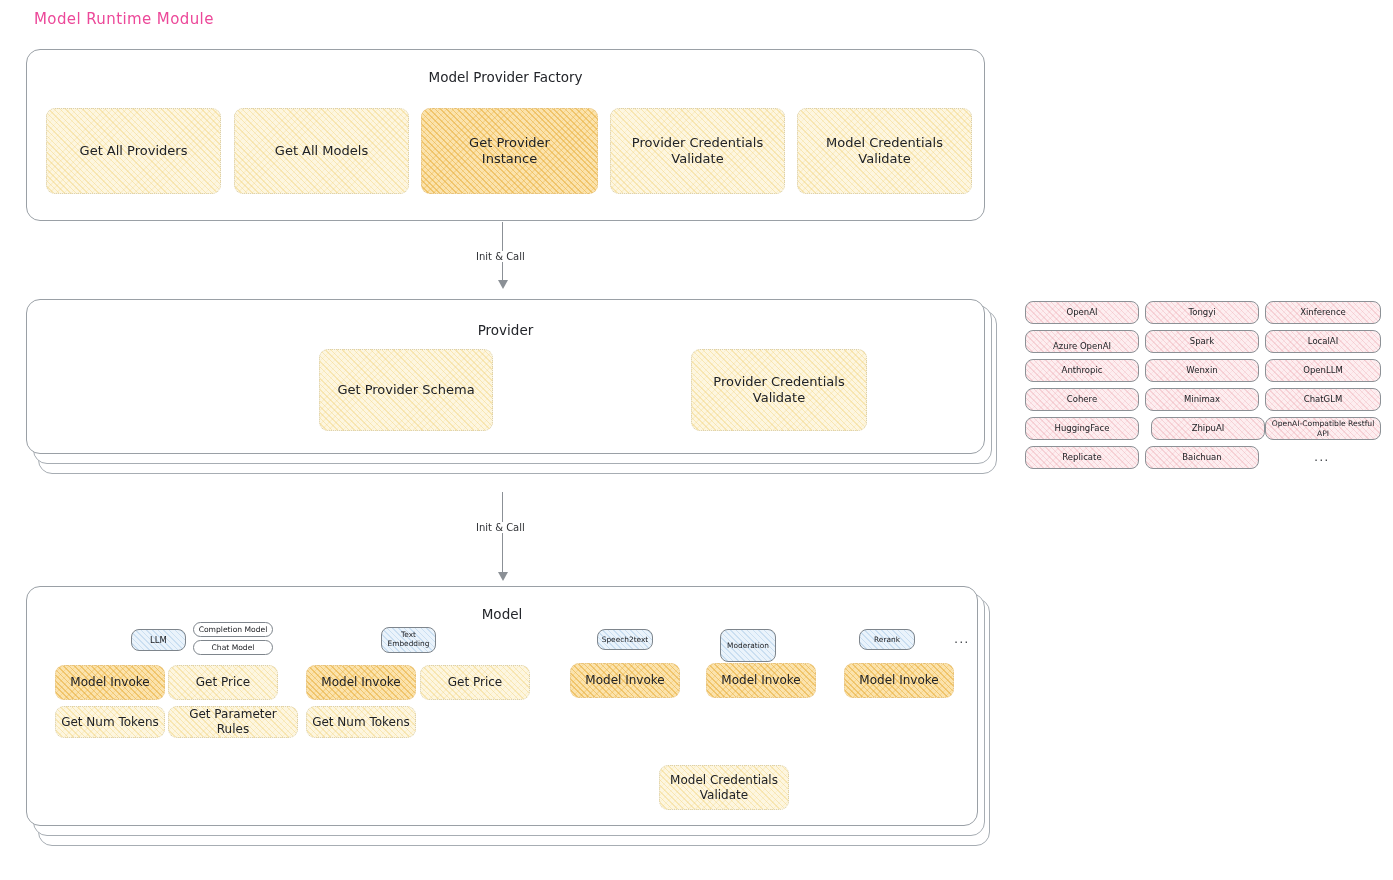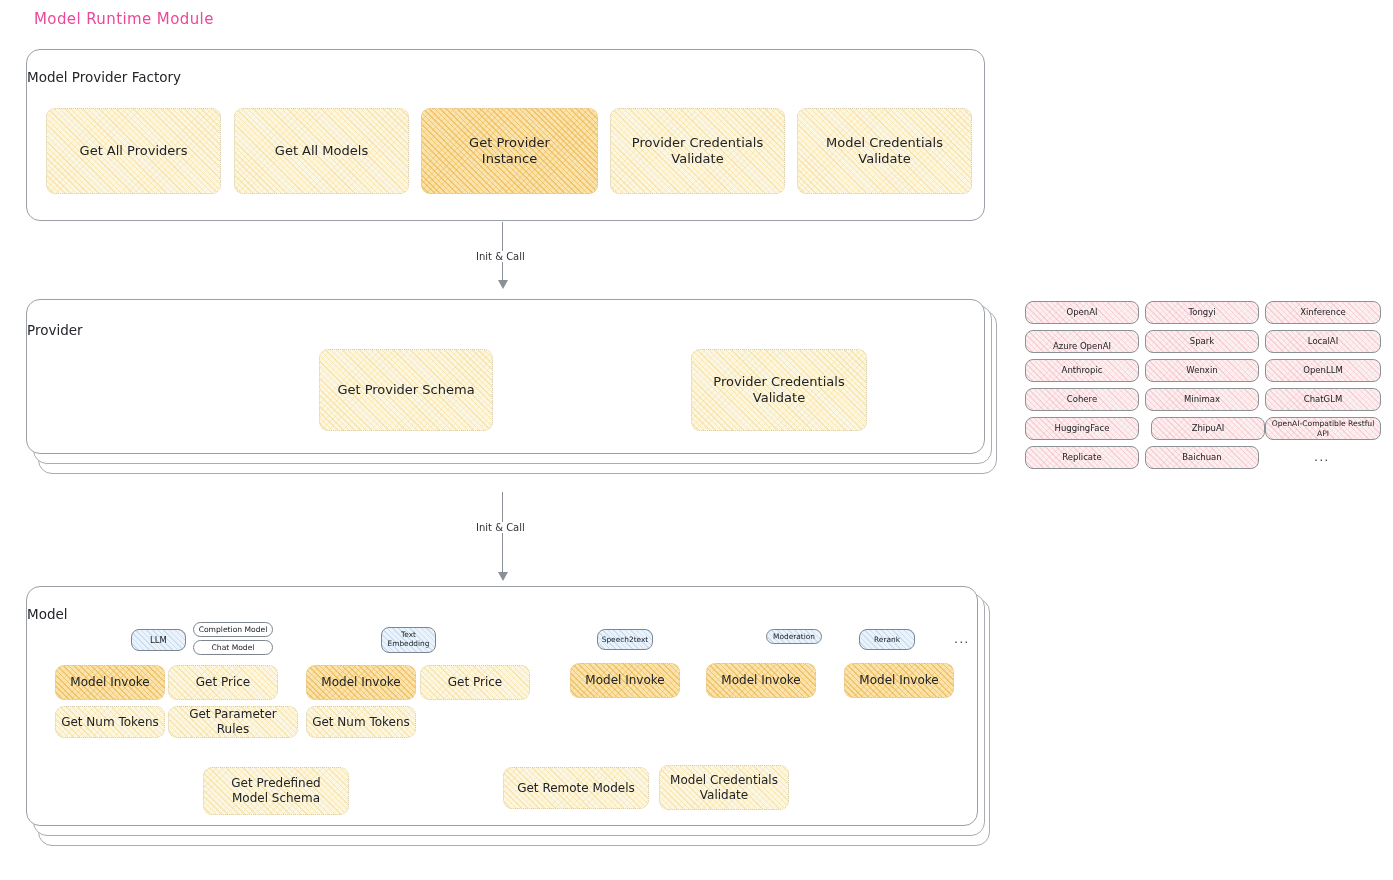--- a/index.html
+++ b/index.html
@@ -17,21 +17,21 @@
 
   
   .panel{
     position:absolute;
     background:#fff;
     border:1.2px solid #9aa0a6;
     border-radius:14px;
     box-sizing:border-box;
   }
   .panel .panel-title{
-    position:absolute;left:0;right:0;text-align:left;
+    position:absolute;left:0;right:0;text-align:center;
     font-size:13.5px;color:#23252a;
   }
   
   .sheet{
     position:absolute;
     background:#fff;
     border:1.1px solid #a7adb3;
     border-radius:14px;
     box-sizing:border-box;
   }
@@ -240,38 +240,32 @@
     <span>Get Num Tokens</span>
     </div>
 
   <div class="box blue" style="left:570px;top:42px;width:56px;height:21px;font-size:7.4px;">
     <span>Speech2text</span>
     </div>
   <div class="box amber" style="left:543px;top:76px;width:110px;height:35px;font-size:12px;">
     <span>Model Invoke</span>
     </div>
 
-  <div class="box blue" style="left:739px;top:42px;width:56px;height:15px;font-size:7.4px;">
+  <div class="box blue" style="left:693px;top:42px;width:56px;height:33px;font-size:7.4px;">
     <span>Moderation</span>
     </div>
   <div class="box amber" style="left:679px;top:76px;width:110px;height:35px;font-size:12px;">
     <span>Model Invoke</span>
     </div>
 
   <div class="box blue" style="left:832px;top:42px;width:56px;height:21px;font-size:7.4px;">
     <span>Rerank</span>
     </div>
   <div class="box amber" style="left:817px;top:76px;width:110px;height:35px;font-size:12px;">
     <span>Model Invoke</span>
     </div>
 
   <div class="dots" style="left:927px;top:44px;">...</div>
 
-  <div class="box cream" style="left:176px;top:180px;width:146px;height:48px;font-size:12px;padding:0 8px;">
-    <span>Get Predefined Model Schema</span>
-    </div>
-  <div class="box cream" style="left:476px;top:180px;width:146px;height:42px;font-size:12px;padding:0 8px;">
-    <span>Get Remote Models</span>
-    </div>
   <div class="box cream" style="left:632px;top:178px;width:130px;height:45px;font-size:12px;padding:0 8px;">
     <span>Model Credentials Validate</span>
     </div>
 </div>
 
 </body></html>

